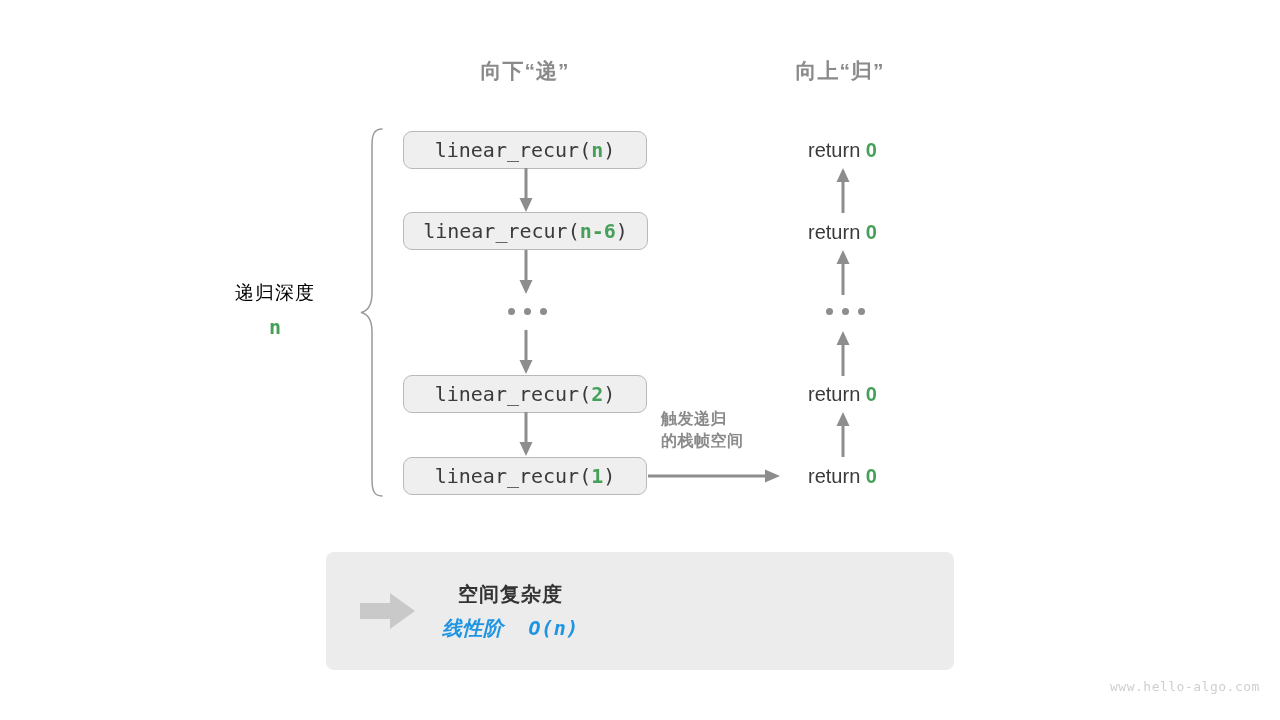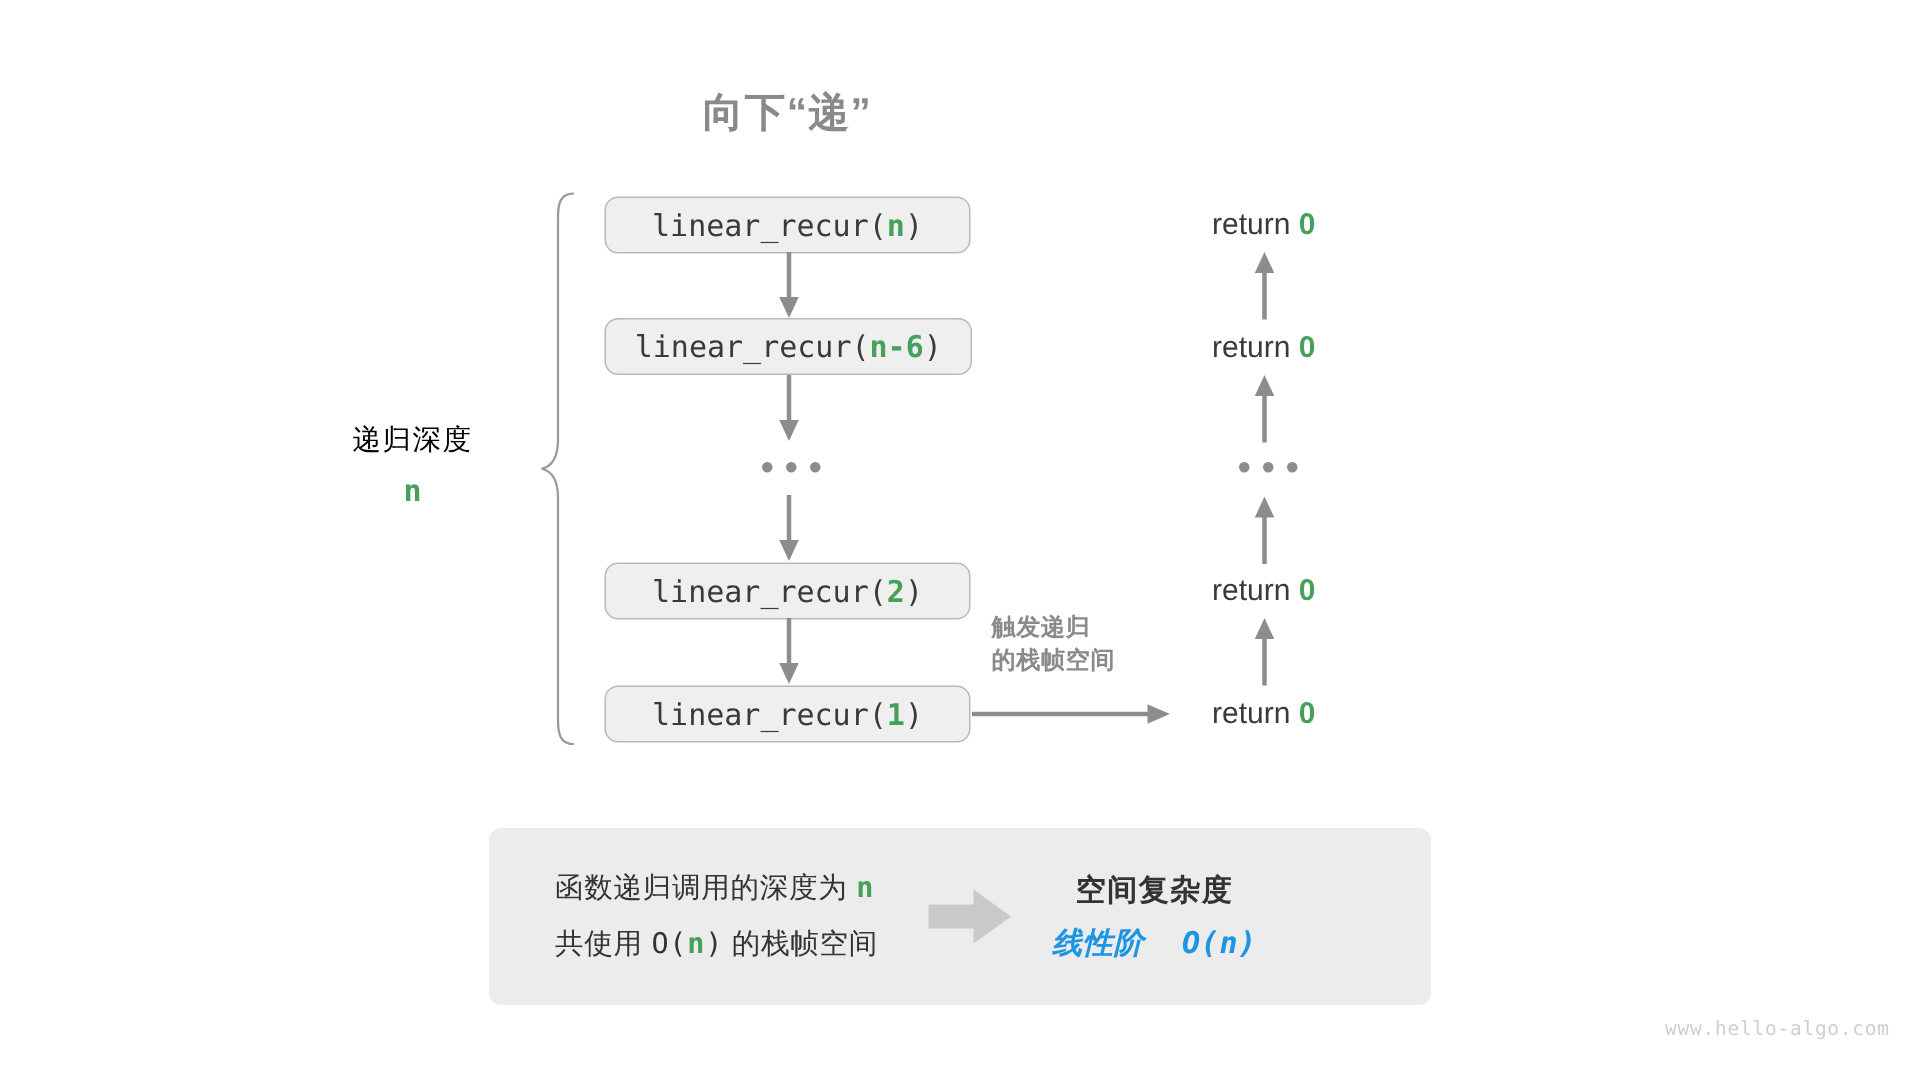--- a/index.html
+++ b/index.html
@@ -17,21 +17,21 @@
   }
   .stage {
     position: absolute;
     inset: 0;
   }
   .abs { position: absolute; }
 
   
   .col-header {
     font-family: "Liberation Sans", "DejaVu Sans", sans-serif;
-    font-size: 27px;
+    font-size: 21px;
     font-weight: bold;
     color: #8a8a8a;
     letter-spacing: 1px;
     text-align: center;
     white-space: nowrap;
   }
 
   
   .call-box {
     box-sizing: border-box;
@@ -177,20 +177,21 @@
 
   svg { display: block; overflow: visible; }
 </style>
 </head>
 <body>
 
 <div class="stage">
 
   <div class="abs col-header" style="left:415px; top:57px; width:220px;">向下“递”</div>
 
+  <div class="abs col-header" style="left:735px; top:57px; width:210px;">向上“归”</div>
 
   <div class="abs depth-label" style="left:190px; top:280px; width:170px;">
     <span class="l1">递归深度</span>
     <span class="l2">n</span>
   </div>
 
   <div class="abs" style="left:358px; top:125px;">
     <svg width="26" height="375" viewBox="0 0 26 375">
       <path d="M24 4 C16 4, 14 10, 14 20 L14 168 C14 180, 10 186, 3 187.5
                C10 189, 14 195, 14 207 L14 355 C14 365, 16 371, 24 371" fill="none" stroke="#9a9a9a" stroke-width="1.5" stroke-linecap="round"></path>
@@ -312,24 +313,20 @@
 
   <div class="abs" style="left:832px; top:409px;">
     <svg width="22" height="48" viewBox="0 0 22 48">
       <line x1="11" y1="48" x2="11" y2="13" stroke="#8d8d8d" stroke-width="3"></line>
       <path d="M11 3 L4.5 17 L17.5 17 Z" fill="#8d8d8d"></path>
     </svg>
   </div>
 
   <div class="abs summary" style="left:326px; top:552px; width:628px; height:118px;">
 
-    <div class="summary-left">
-      <div class="line"><span>函数递归调用的深度为 </span><span class="grn">n</span></div>
-      <div class="line"><span>共使用 </span><span class="mono">O(</span><span class="grn">n</span><span class="mono">)</span><span> 的栈帧空间</span></div>
-    </div>
 
     <div class="summary-arrow">
       <svg width="56" height="38" viewBox="0 0 56 38">
         <path d="M0 11 L30 11 L30 1 L55 19 L30 37 L30 27 L0 27 Z" fill="#c9c9c9"></path>
       </svg>
     </div>
 
     <div class="summary-right">
       <span class="title">空间复杂度</span>
       <span class="value"><span>线性阶</span><span class="mono">&nbsp;&nbsp;</span><span class="mono">O(n)</span></span>

